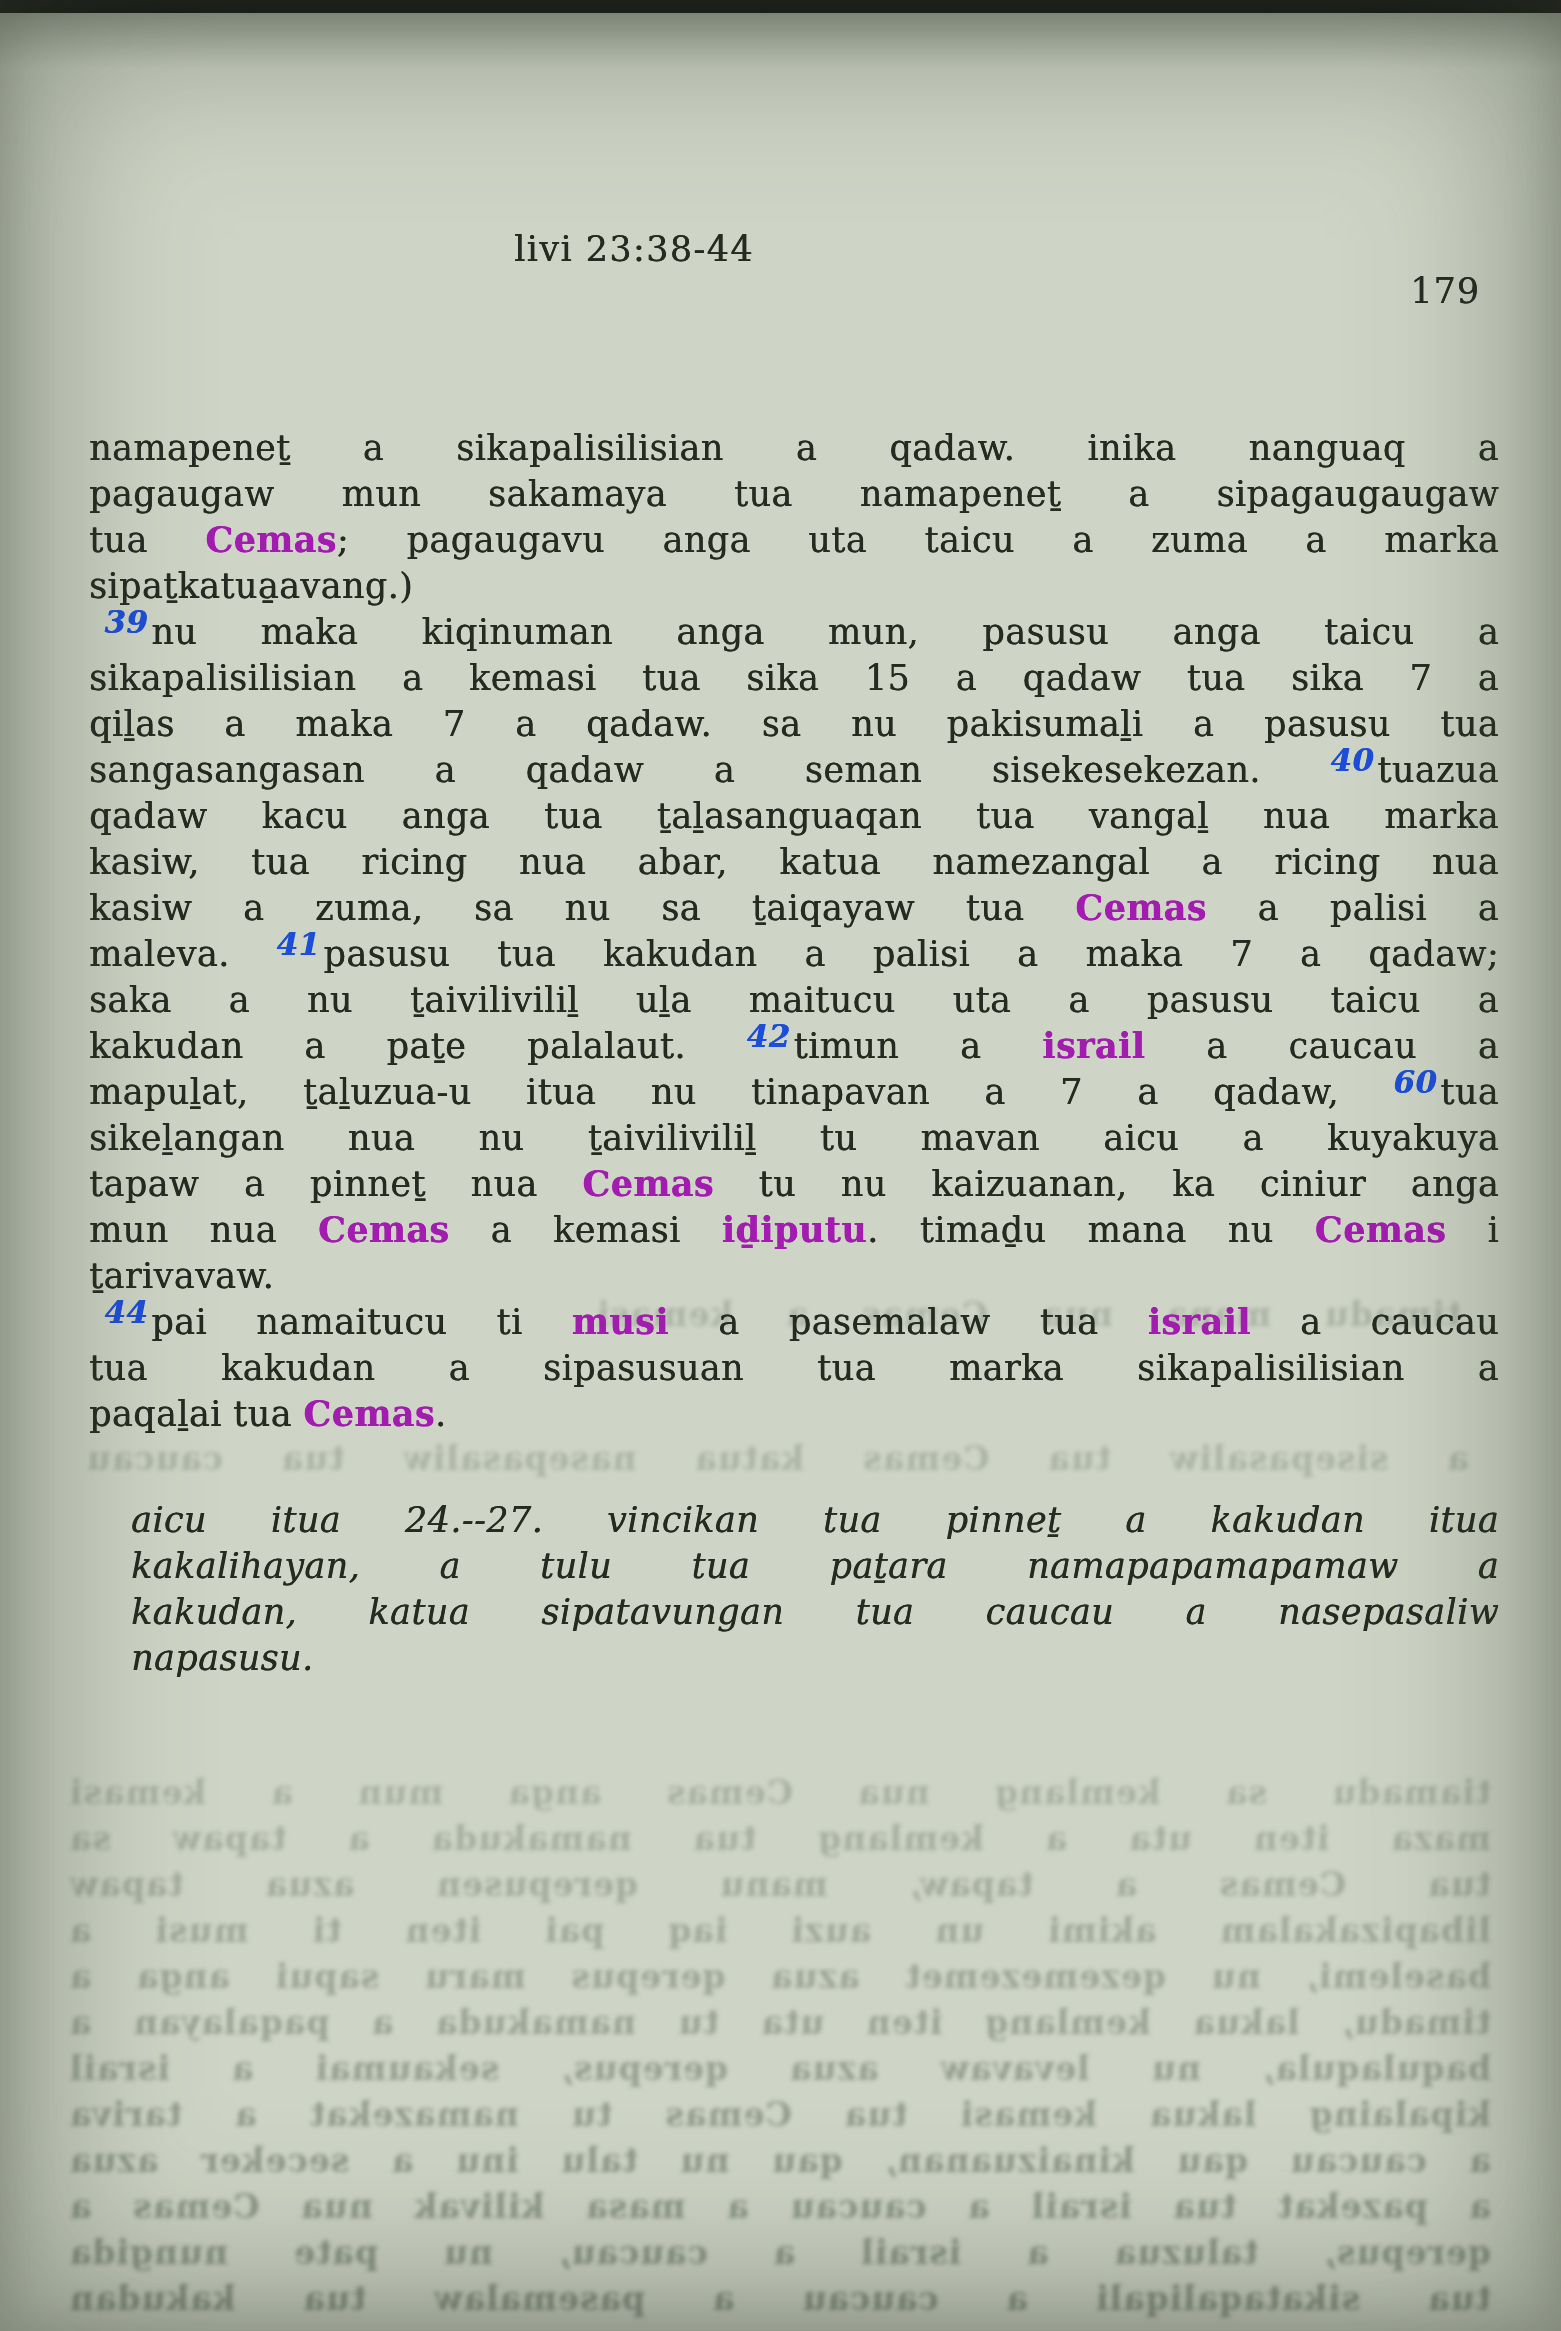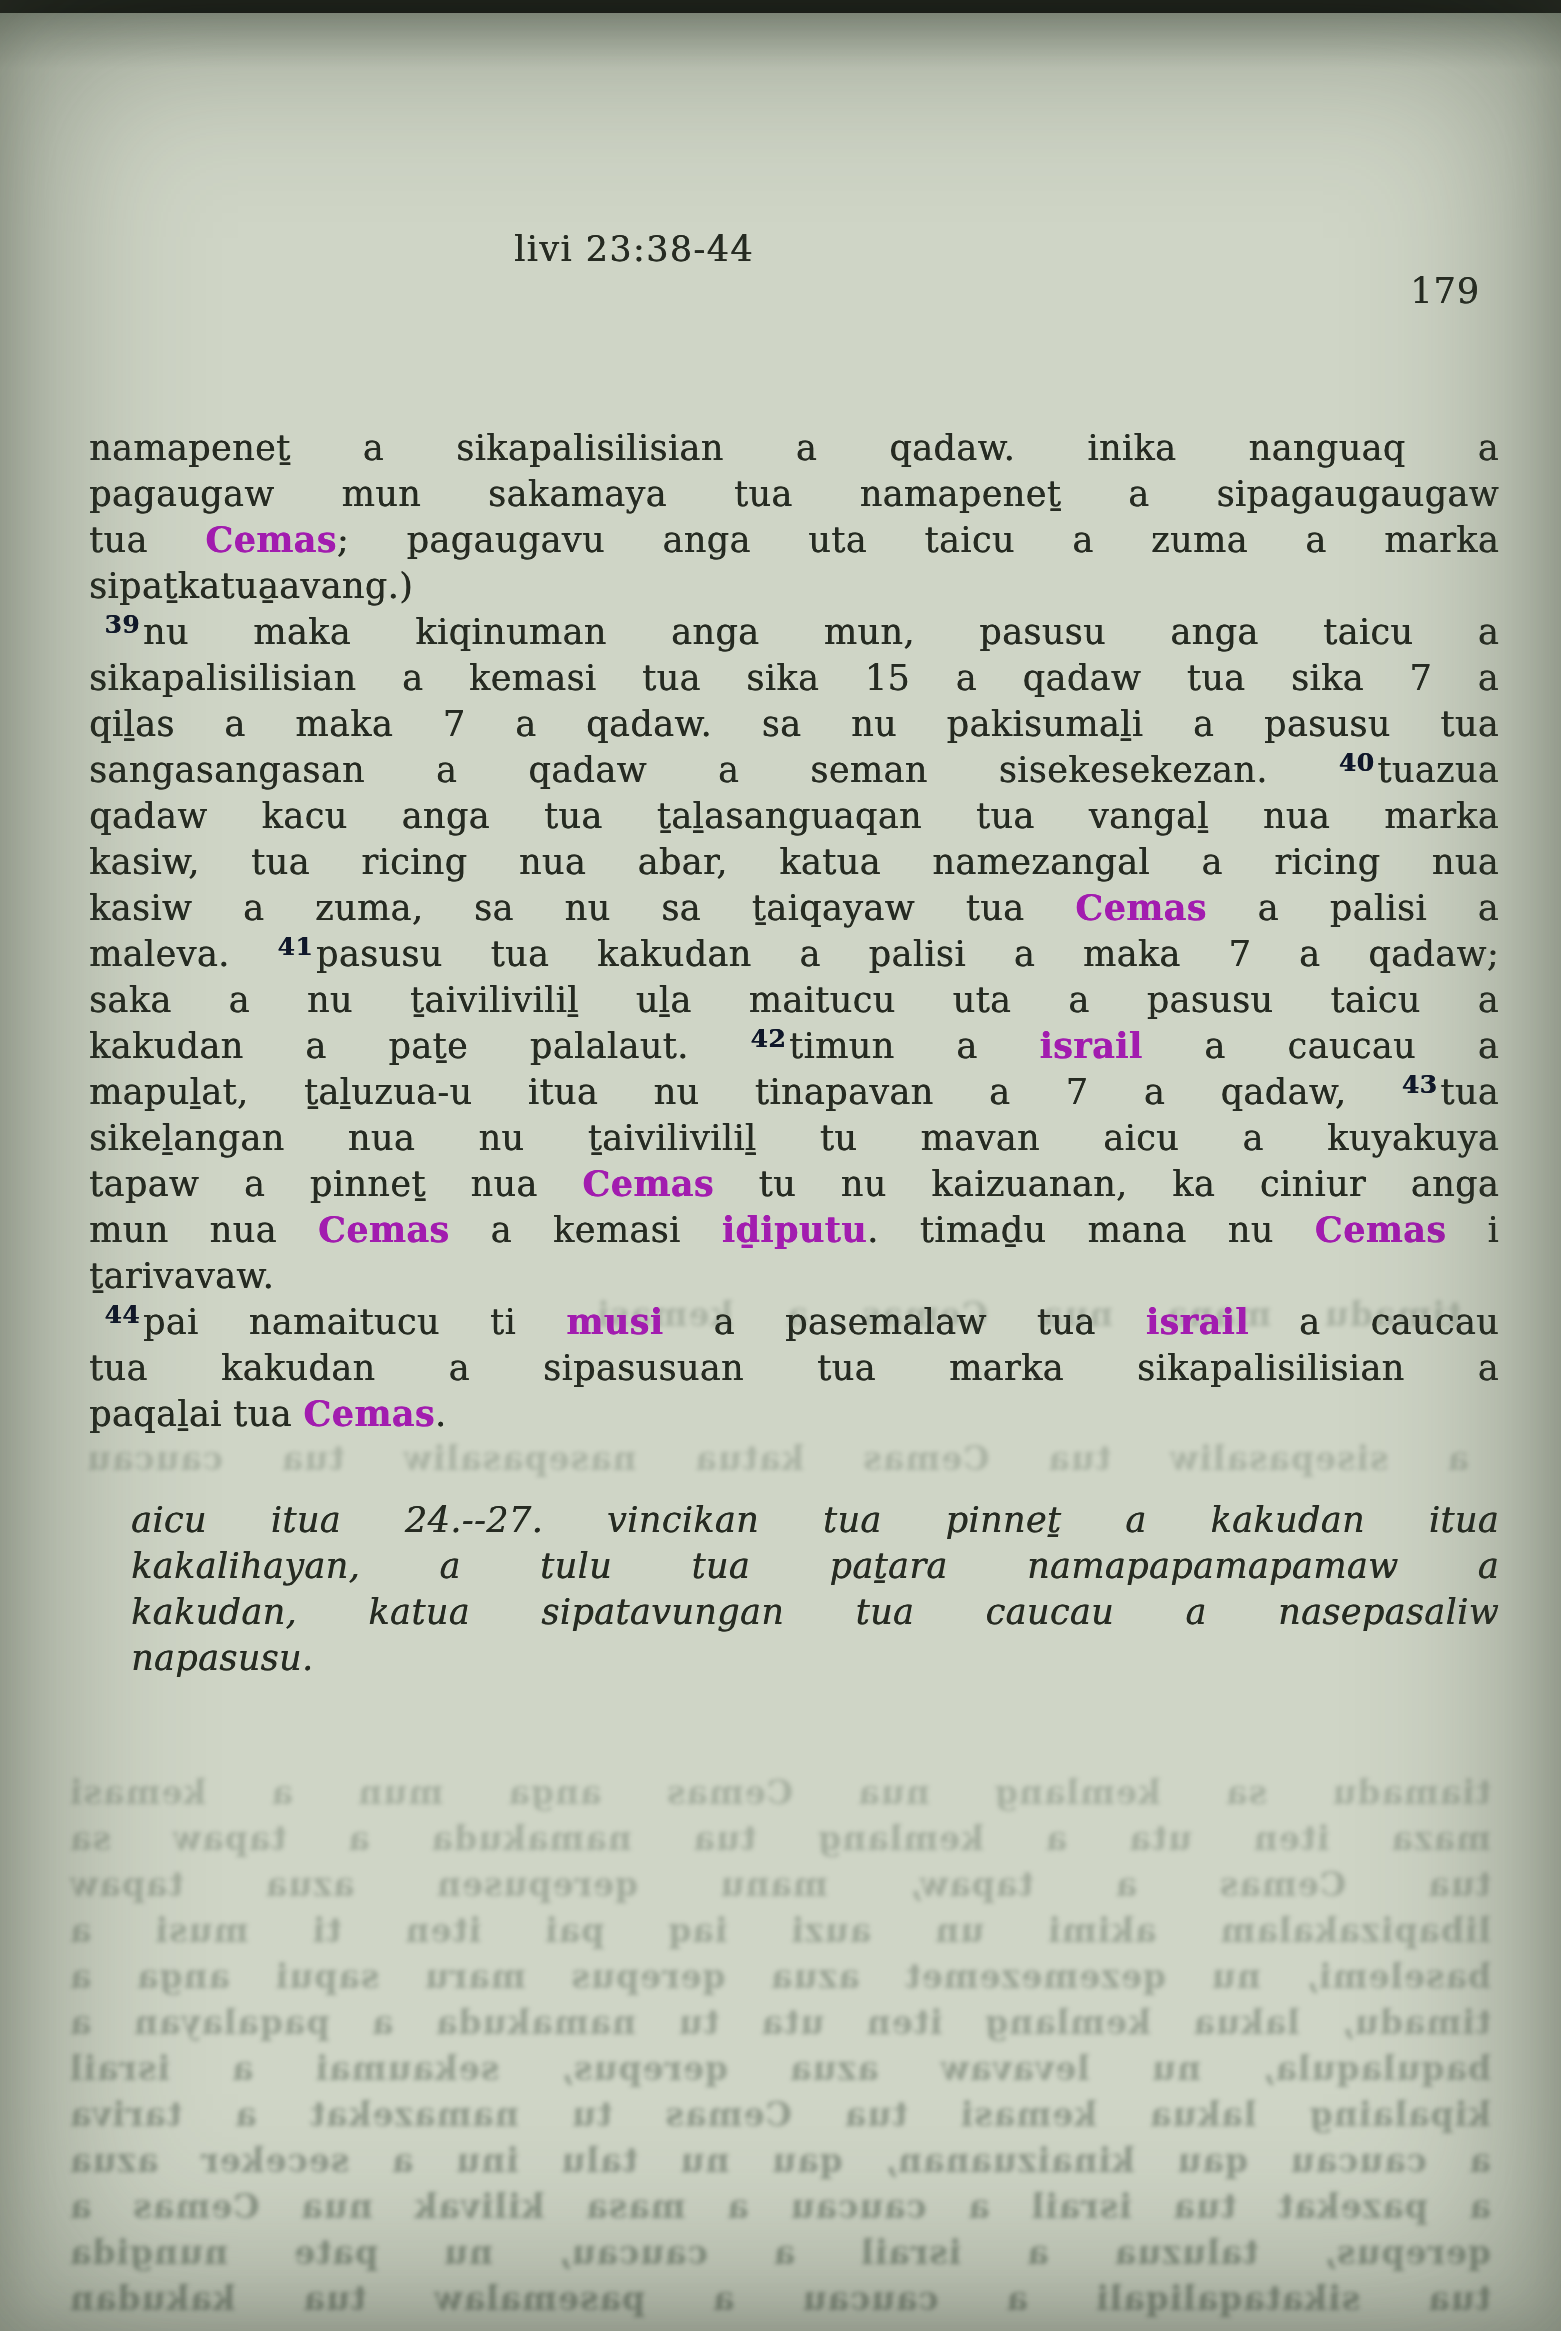--- a/index.html
+++ b/index.html
@@ -82,25 +82,26 @@
     height: 46px;
     text-align: justify;
     text-align-last: justify;
     white-space: nowrap-none;
   }
   .line.last { text-align-last: left; }
   .line.indent { padding-left: 15.4px; }
   .b { font-weight: bold; color: #a21caf; }
   sup.verse {
     font-weight: bold;
-    font-size: 25px;
+    font-size: 31px;
     line-height: 0;
     vertical-align: 11.5px;
     padding-right: 2.9px;
-    color: #0f172a;
+    color: #1d4ed8;
+    font-style: italic;
   }
   .par.commentary {
     margin-top: 60px;
     margin-left: 42px;
     font-style: italic;
   }
   
   .bleed-block {
     position: absolute;
     top: 1770px;
@@ -163,21 +164,21 @@
         <div class="line indent"><sup class="verse">39</sup><span>nu maka kiqinuman anga mun, pasusu anga taicu a</span></div>
         <div class="line"><span>sikapalisilisian a kemasi tua sika 15 a qadaw tua sika 7 a</span></div>
         <div class="line"><span>qiḻas a maka 7 a qadaw.  sa nu pakisumaḻi a pasusu tua</span></div>
         <div class="line"><span>sangasangasan a qadaw a seman sisekesekezan.  </span><sup class="verse">40</sup><span>tuazua</span></div>
         <div class="line"><span>qadaw kacu anga tua ṯaḻasanguaqan tua vangaḻ nua marka</span></div>
         <div class="line"><span>kasiw, tua ricing nua abar, katua namezangal a ricing nua</span></div>
         <div class="line"><span>kasiw a zuma, sa nu sa ṯaiqayaw tua </span><span class="b">Cemas</span><span> a palisi a</span></div>
         <div class="line"><span>maleva.  </span><sup class="verse">41</sup><span>pasusu tua kakudan a palisi a maka 7 a qadaw;</span></div>
         <div class="line"><span>saka a nu ṯaiviliviliḻ uḻa maitucu uta a pasusu taicu a</span></div>
         <div class="line"><span>kakudan a paṯe palalaut.  </span><sup class="verse">42</sup><span>timun a </span><span class="b">israil</span><span> a caucau a</span></div>
-        <div class="line"><span>mapuḻat, ṯaḻuzua-u itua nu tinapavan a 7 a qadaw, </span><sup class="verse">43</sup><span>tua</span></div>
+        <div class="line"><span>mapuḻat, ṯaḻuzua-u itua nu tinapavan a 7 a qadaw, </span><sup class="verse">60</sup><span>tua</span></div>
         <div class="line"><span>sikeḻangan nua nu ṯaiviliviliḻ tu mavan aicu a kuyakuya</span></div>
         <div class="line"><span>tapaw a pinneṯ nua </span><span class="b">Cemas</span><span> tu nu kaizuanan, ka ciniur anga</span></div>
         <div class="line"><span>mun nua </span><span class="b">Cemas</span><span> a kemasi </span><span class="b">iḏiputu</span><span>.  timaḏu mana nu </span><span class="b">Cemas</span><span> i</span></div>
         <div class="line last"><span>ṯarivavaw.</span></div>
       </div>
       <div class="par verse">
         <div class="line indent"><sup class="verse">44</sup><span>pai namaitucu ti </span><span class="b">musi</span><span> a pasemalaw tua </span><span class="b">israil</span><span> a caucau</span></div>
         <div class="line"><span>tua kakudan a sipasusuan tua marka sikapalisilisian a</span></div>
         <div class="line last"><span>paqaḻai tua </span><span class="b">Cemas</span><span>.</span></div>
       </div>

